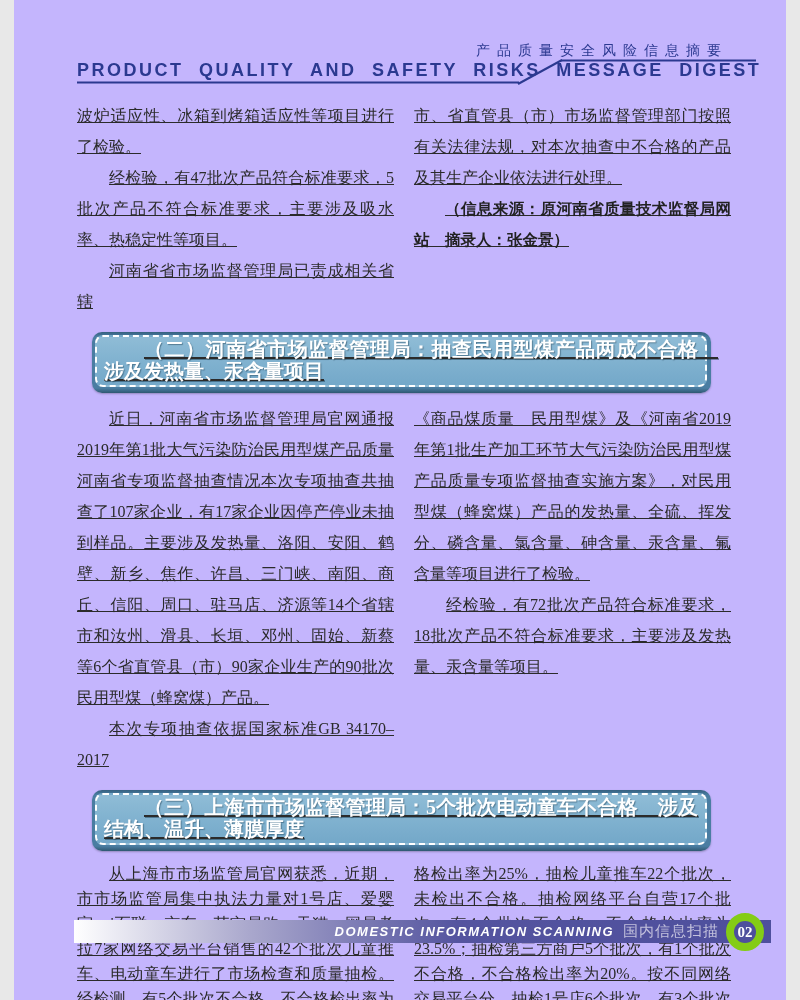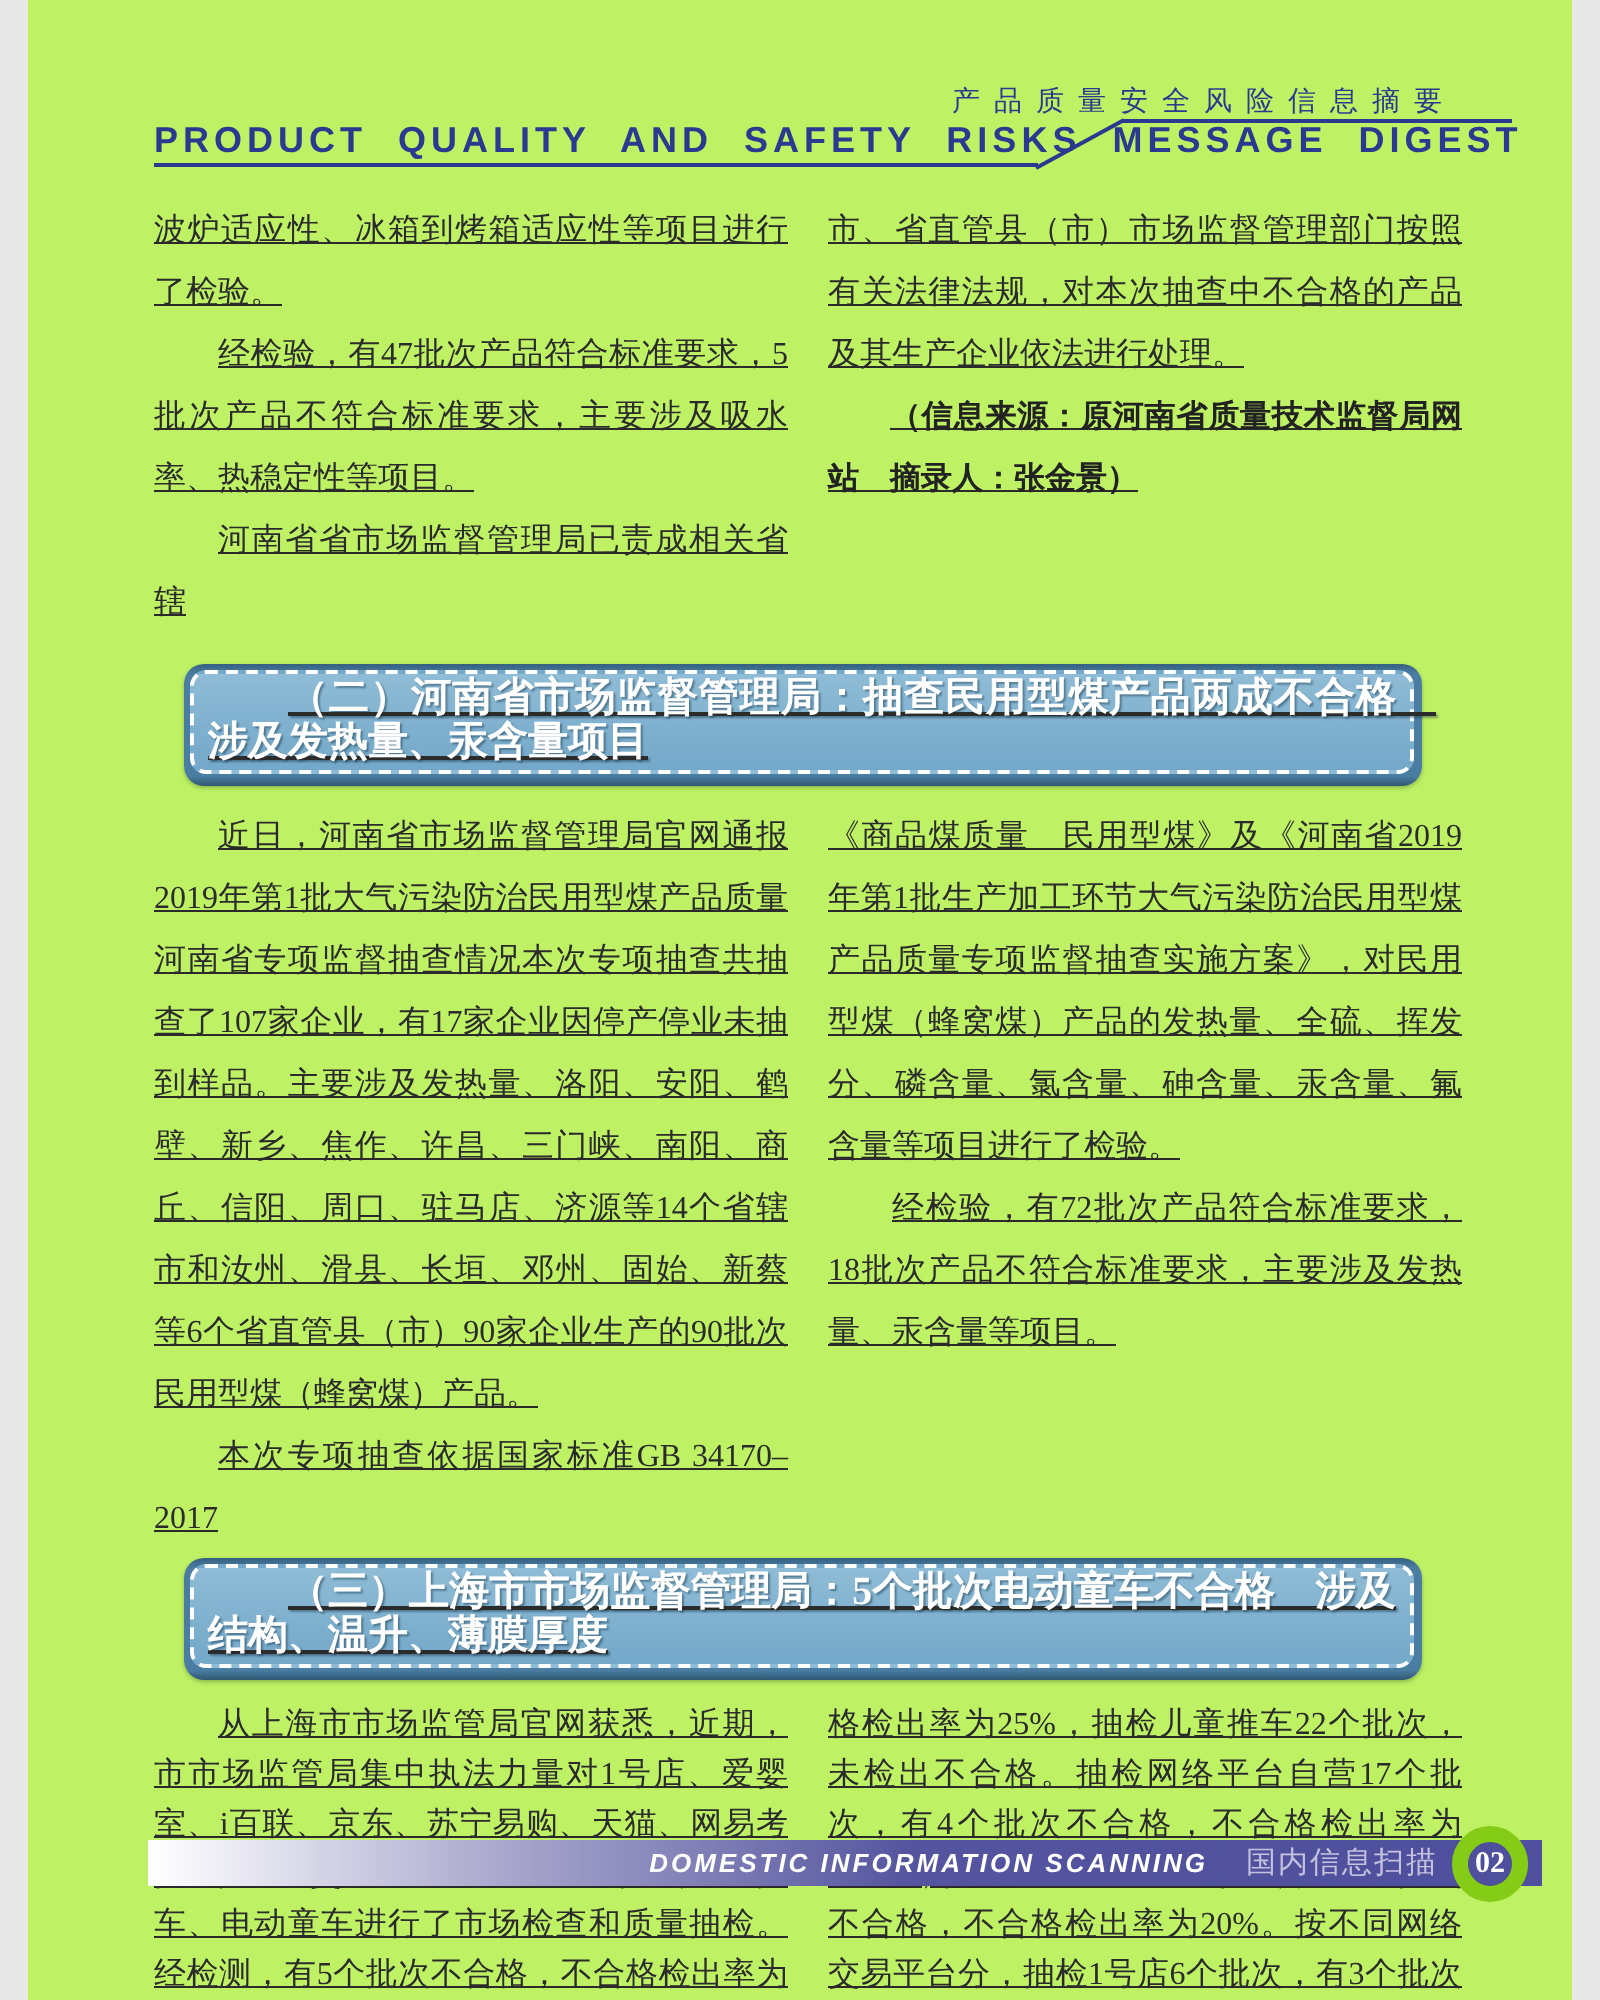--- a/index.html
+++ b/index.html
@@ -1,18 +1,18 @@
 <!DOCTYPE html>
 <html><head>
 <meta charset="utf-8">
 <style>
   html,body { margin:0; padding:0; background:#e8e8e8; }
   .page {
     position:relative; width:772px; height:1000px; margin:0 auto;
-    background:#bef264; overflow:hidden;
+    background:#c4b5fd; overflow:hidden;
     font-family:"Liberation Serif","DejaVu Serif",serif;
     color:#2b2b2b;
   }
 
   
   .hdr { position:relative; height:96px; }
   .hdr svg { position:absolute; inset:0; }
   .hdr-en {
     position:absolute; left:63px; top:60px;
     font-family:Liberation Sans, sans-serif;
@@ -52,29 +52,29 @@
     border:2px dashed #ffffff;
     border-radius:8px;
     padding:1px 7px 3px 7px;
   }
   .banner-title {
     margin:0; color:#ffffff; font-weight:bold; font-size:20px; line-height:22px;
     text-align:justify; text-indent:2em;
     text-shadow:1px 1px 1px rgba(20,50,70,0.45);
   }
   .sp-b1 { margin-top:15px; }
-  .sp-b2 { margin-top:4px; }
+  .sp-b2 { margin-top:15px; }
 
   
   .footer { position:absolute; left:0; top:912px; width:800px; height:44px; }
   .footer-bar {
     position:absolute; left:60px; top:8px; width:697px; height:23px;
     background:linear-gradient(to right,#ffffff 0%,#aaa8cd 25%,#54549f 55%,#4e4f9d 100%);
     display:flex; align-items:center; justify-content:flex-end;
-    box-sizing:border-box; padding-right:52px; gap:19px;
+    box-sizing:border-box; padding-right:52px; gap:9px;
   }
   .f-en {
     font-family:"Liberation Sans","DejaVu Sans",sans-serif;
     font-weight:bold; font-style:italic; font-size:13px; letter-spacing:1.5px;
     color:#ffffff; white-space:nowrap;
   }
   .f-zh {
     font-family:"Liberation Sans","DejaVu Sans",sans-serif;
     font-size:15px; letter-spacing:1px; color:#c3c1dd; white-space:nowrap;
   }

